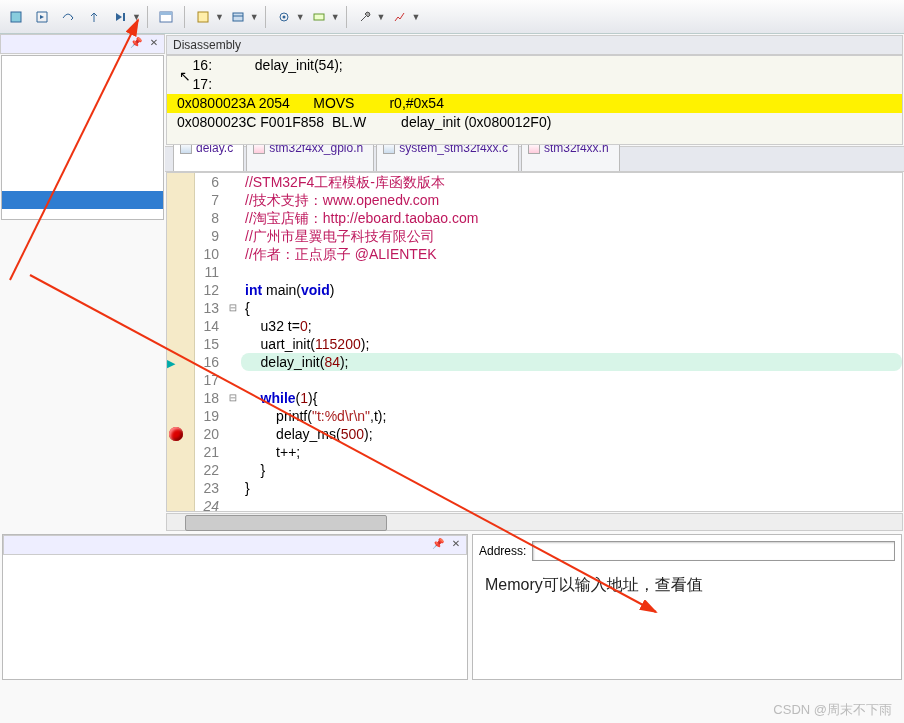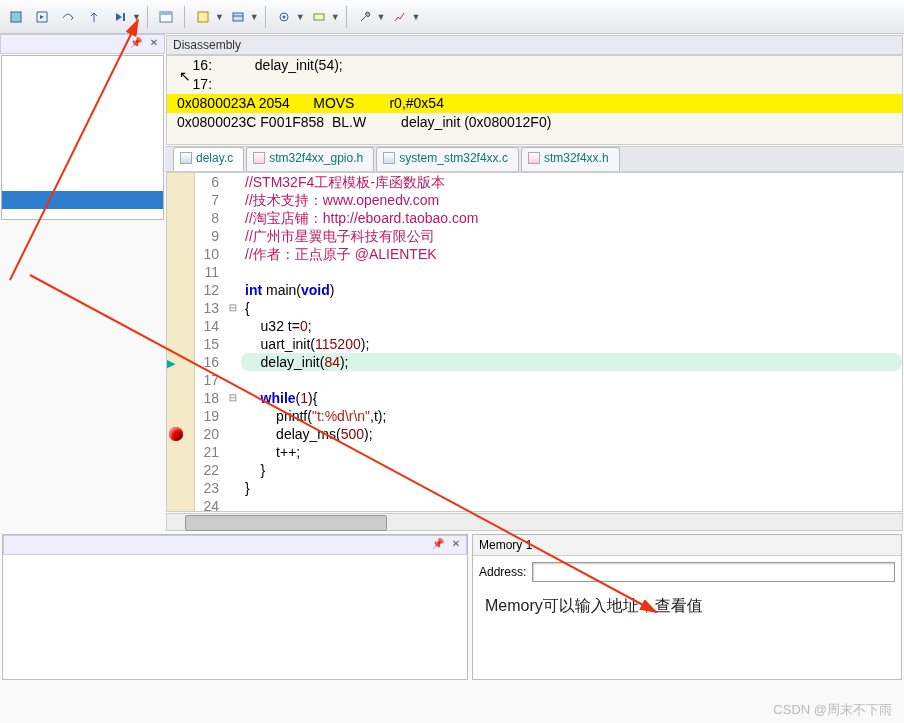--- a/index.html
+++ b/index.html
@@ -20,21 +20,21 @@
 .rightcol { flex:1; display:flex; flex-direction:column; }
 
 .disasm { margin:1px; }
 .disasm-hdr { height:20px; background:#e8eaef; border:1px solid #ccc; font-size:12px; padding:2px 6px; color:#333; display:flex; align-items:center; }
 .disasm-body { border:1px solid #ccc; background:#f7f7ef; font-family:"Courier New",monospace; font-size:14px; height:90px; overflow:hidden; position:relative; }
 .da-line { white-space:pre; padding:0 10px; line-height:19px; }
 .da-hl { background:#fff200; }
 .cursor-icn { position:absolute; left:12px; top:12px; font-size:14px; }
 
 .tabs { display:flex; background:#e6e8ee; border-top:1px solid #ccc; border-bottom:1px solid #ccc; height:26px; align-items:flex-end; padding-left:8px; }
-.tab { background:#f5f6f8; border:1px solid #bbb; border-bottom:none; border-radius:3px 3px 0 0; padding:3px 10px 6px 6px; font-size:12px; margin-right:2px; display:flex; align-items:center; gap:4px; color:#0f766e; }
+.tab { background:#f5f6f8; border:1px solid #bbb; border-bottom:none; border-radius:3px 3px 0 0; padding:3px 10px 16px 6px; font-size:12px; margin-right:2px; display:flex; align-items:center; gap:4px; color:#4c1d95; }
 .tab.active { background:#fff; }
 .tab-ic { width:12px; height:12px; background:#fff; border:1px solid #aaa; display:inline-block; }
 .tab-ic.c { background:linear-gradient(#fff,#cde); }
 .tab-ic.h { background:linear-gradient(#fff,#fcd); }
 
 .editor { display:flex; background:#fff; height:340px; border:1px solid #ccc; margin:0 1px; font-family:"Courier New",monospace; font-size:14px; line-height:18px; }
 .gutter { width:28px; background:#f5eac8; border-right:1px solid #d8d0b0; }
 .lineno { width:30px; text-align:right; color:#808080; padding-right:6px; background:#fff; }
 .fold { width:16px; background:#fff; color:#808080; text-align:center; }
 .code { flex:1; background:#fff; white-space:pre; overflow:hidden; }
@@ -211,21 +211,21 @@
           <div style="height: 18px;">14</div>
           <div style="height: 18px;">15</div>
           <div style="height: 18px;">16</div>
           <div style="height: 18px;">17</div>
           <div style="height: 18px;">18</div>
           <div style="height: 18px;">19</div>
           <div style="height: 18px;">20</div>
           <div style="height: 18px;">21</div>
           <div style="height: 18px;">22</div>
           <div style="height: 18px;">23</div>
-          <div style="height: 18px;">24</div>
+          <div style="height: 18px; font-style: italic;">24</div>
           <div style="height: 18px;">25</div>
         </div>
       <div class="fold" id="g-fd">
           <div style="height: 18px; font-size: 10px;"></div>
           <div style="height: 18px; font-size: 10px;"></div>
           <div style="height: 18px; font-size: 10px;"></div>
           <div style="height: 18px; font-size: 10px;"></div>
           <div style="height: 18px; font-size: 10px;"></div>
           <div style="height: 18px; font-size: 10px;"></div>
           <div style="height: 18px; font-size: 10px;"></div>
@@ -250,21 +250,20 @@
 </div>
 
 <div class="bottom">
   <div class="bl">
     <div class="dock-hdr" style="justify-content:flex-end">
       <span class="dock-x">📌</span>
       <span class="dock-x">✕</span>
     </div>
   </div>
   <div class="br">
-    <div class="mem-hdr">Memory 1</div>
     <div class="mem-addr">
       <span>Address:</span>
       <input type="text" value="" style="">
     </div>
     <div class="mem-note">Memory可以输入地址，查看值</div>
   </div>
 </div>
 
 <div class="credit">CSDN @周末不下雨</div>
 

